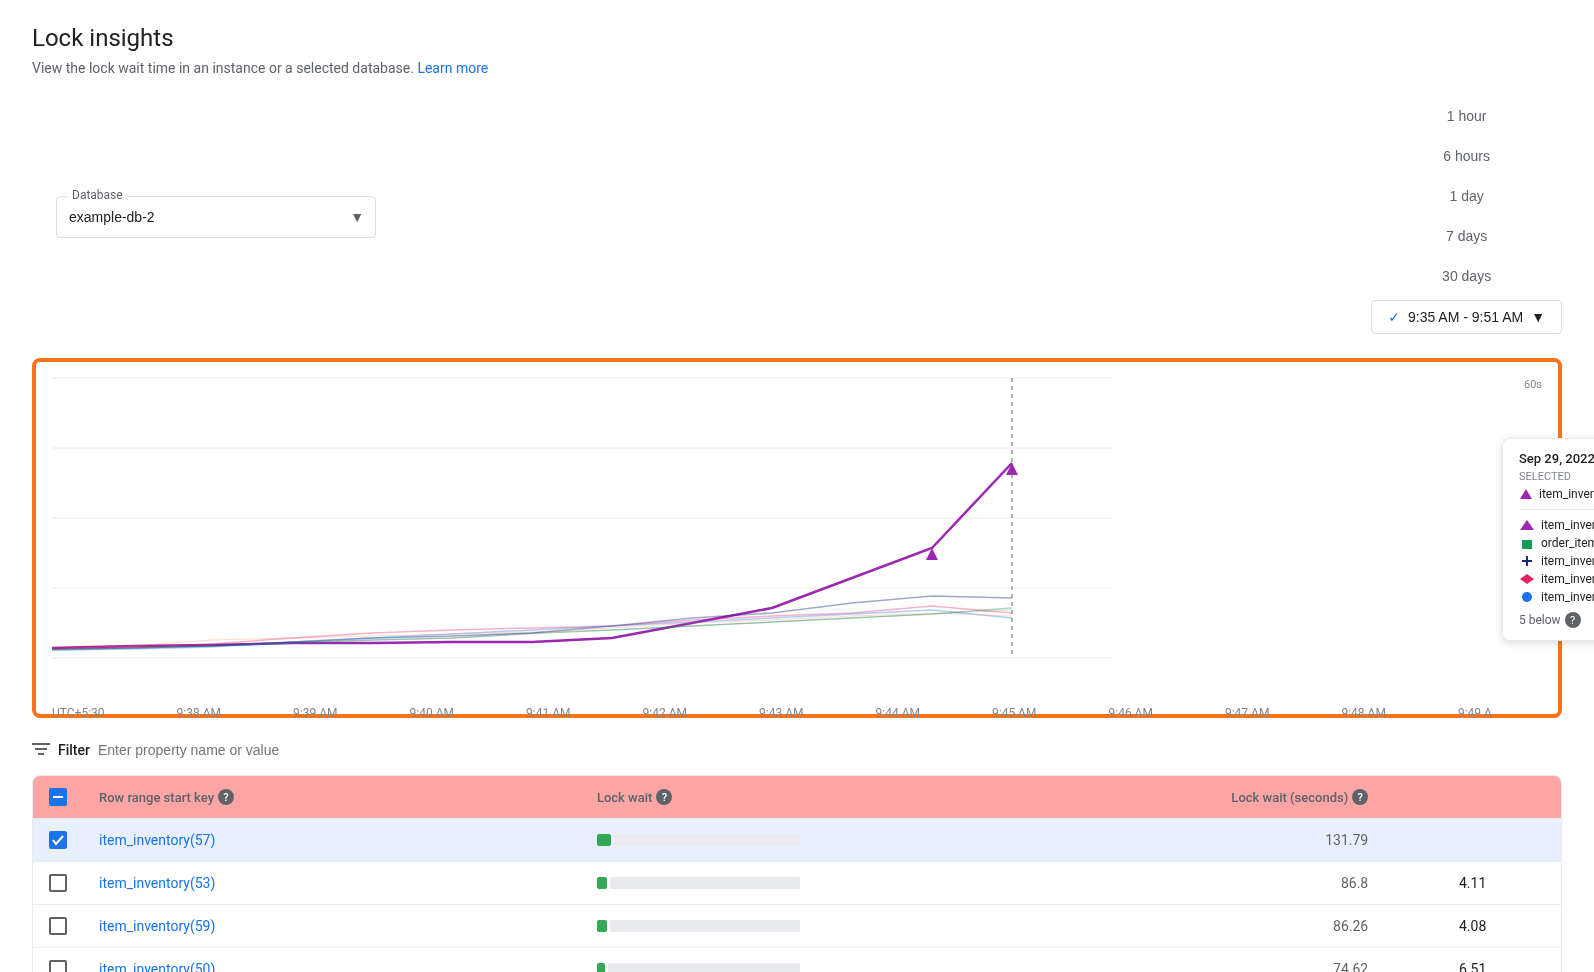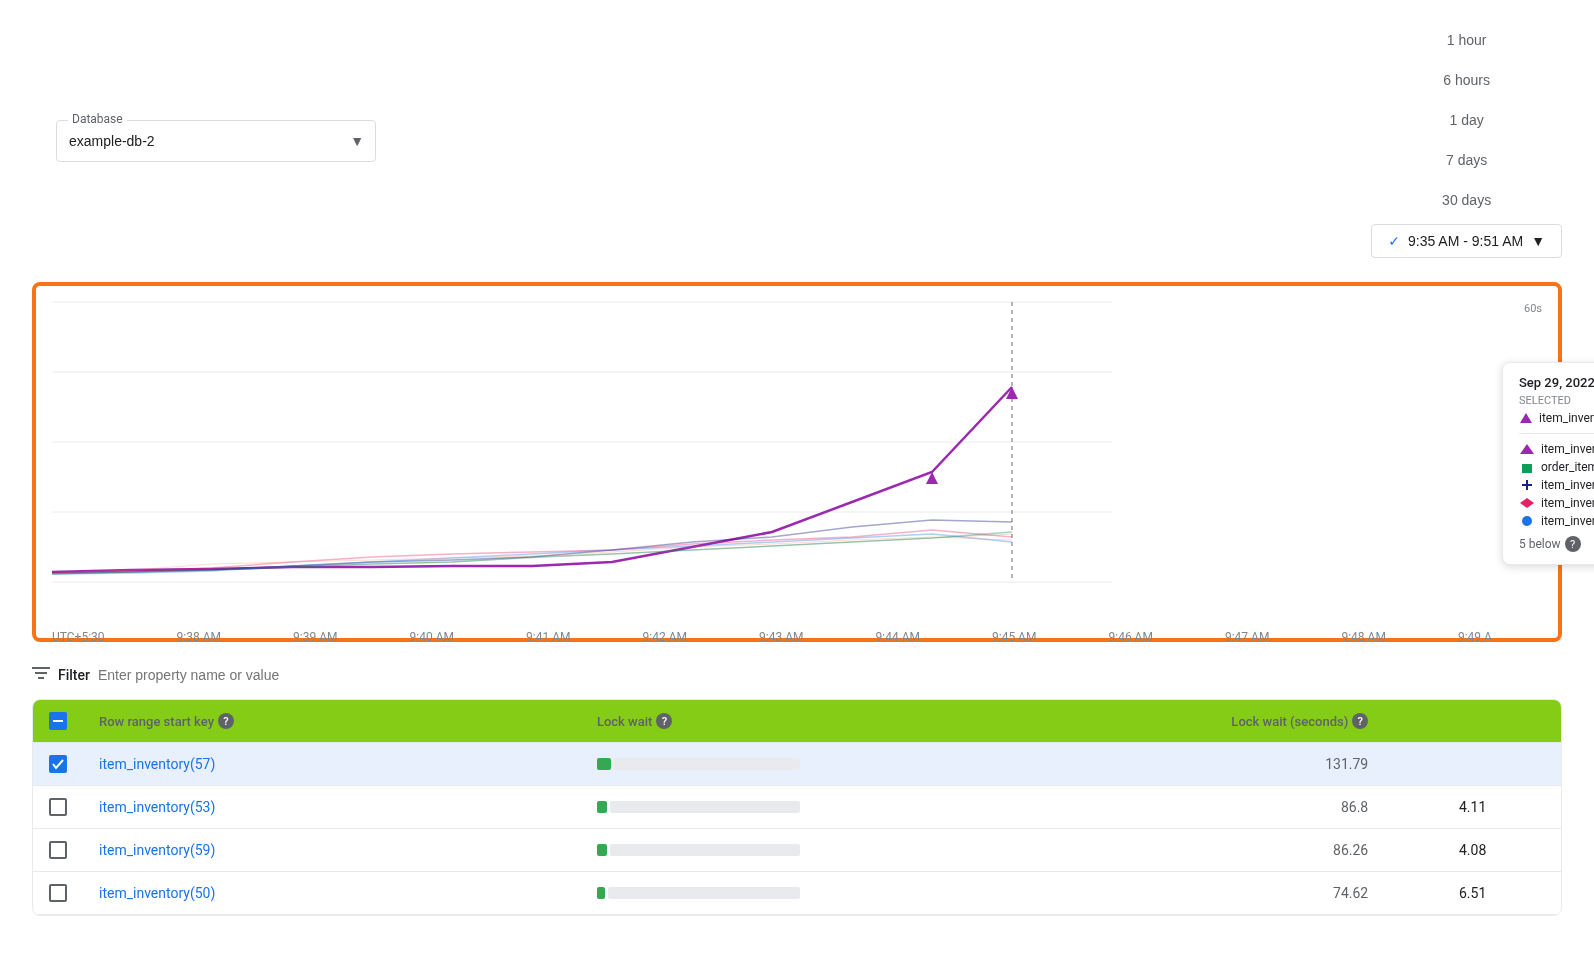--- a/index.html
+++ b/index.html
@@ -48,29 +48,29 @@
       border-radius: 8px; padding: 12px 16px; width: 260px; box-shadow: 0 2px 8px rgba(0,0,0,0.15); z-index: 10;
     }
     .tooltip-time { font-size: 13px; font-weight: 500; margin-bottom: 4px; }
     .tooltip-selected-label { font-size: 11px; color: #80868b; margin-bottom: 4px; }
     .tooltip-selected-value { font-size: 12px; margin-bottom: 4px; }
     .tooltip-divider { border: none; border-top: 1px solid #e8eaed; margin: 8px 0; }
     .tooltip-item { display: flex; align-items: center; justify-content: space-between; margin: 4px 0; font-size: 12px; }
     .tooltip-item-left { display: flex; align-items: center; gap: 6px; }
     .tooltip-more { font-size: 12px; color: #5f6368; margin-top: 8px; display: flex; align-items: center; gap: 4px; }
     
-    .filter-section { display: flex; align-items: center; gap: 8px; margin-bottom: 16px; }
+    .filter-section { display: flex; align-items: flex-start; gap: 8px; margin-bottom: 16px; }
     .filter-icon { color: #5f6368; }
     .filter-label { font-weight: 500; font-size: 14px; }
     .filter-input { border: none; outline: none; font-size: 14px; color: #80868b; flex: 1; }
     
     .table-container { border: 1px solid #e8eaed; border-radius: 8px; overflow: hidden; }
     
     table { width: 100%; border-collapse: collapse; }
-    thead tr { background: #84cc16; }
+    thead tr { background: #fca5a5; }
     th { padding: 12px 16px; text-align: left; font-size: 13px; font-weight: 500; color: #5f6368; border-bottom: 1px solid #e8eaed; }
     td { padding: 12px 16px; font-size: 14px; border-bottom: 1px solid #e8eaed; }
     
     .th-inner { display: flex; align-items: center; gap: 4px; }
     .help-icon { width: 16px; height: 16px; background: #5f6368; border-radius: 50%; color: #fff; font-size: 11px; display: inline-flex; align-items: center; justify-content: center; cursor: pointer; }
     
     .checkbox-cell { width: 48px; }
     .checkbox-blue { width: 18px; height: 18px; background: #1a73e8; border-radius: 2px; display: flex; align-items: center; justify-content: center; cursor: pointer; }
     .checkbox-blue svg { width: 12px; height: 12px; fill: #fff; }
     .checkbox-empty { width: 18px; height: 18px; border: 2px solid #5f6368; border-radius: 2px; cursor: pointer; }
@@ -90,20 +90,25 @@
     tr.selected-row { background: #e8f0fe; }
     
     
     .chart-svg { overflow: visible; }
   </style>
 </head>
 <body>
 
 <div class="page">
 
+  <h1>Lock insights</h1>
+  <p class="subtitle">
+    <span>View the lock wait time in an instance or a selected database.</span>
+    <a href="#">Learn more</a>
+  </p>
 
   <div class="controls-row">
 
     <div class="db-selector">
       <label>Database</label>
       <select>
         <option>example-db-2</option>
         <option>example-db-1</option>
         <option>example-db-3</option>
       </select>

